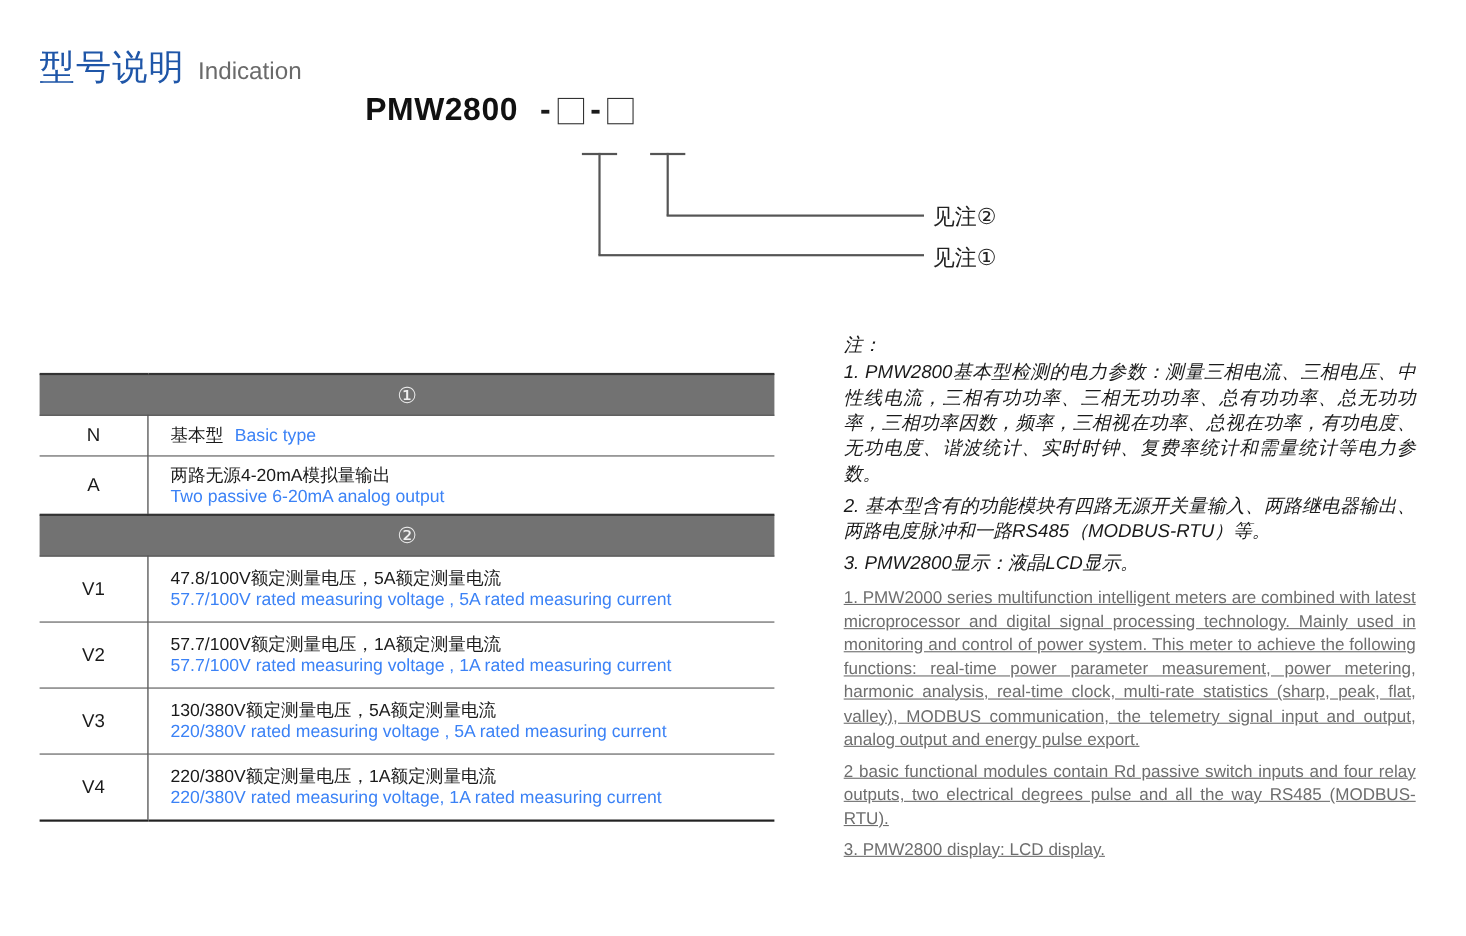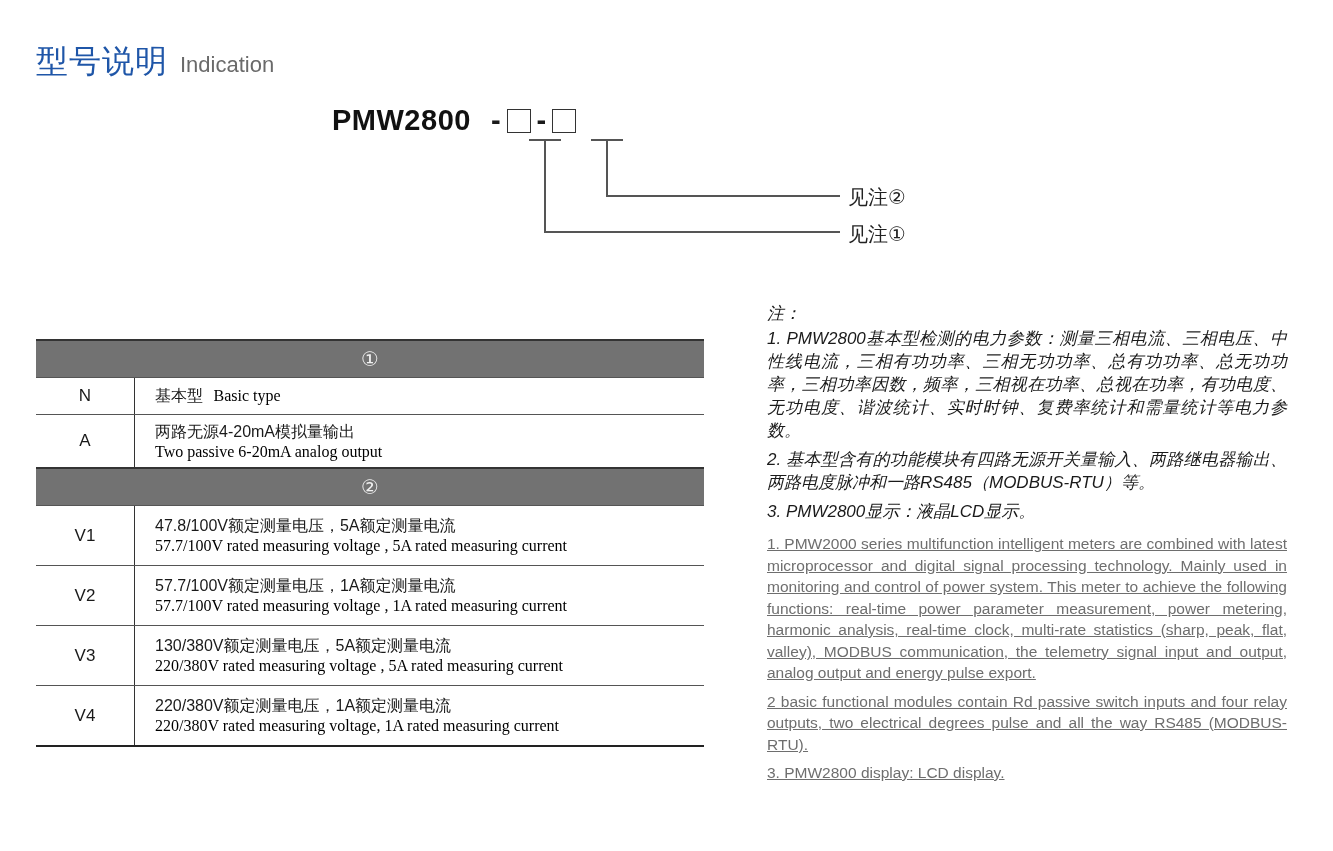--- a/index.html
+++ b/index.html
@@ -4,36 +4,36 @@
 <style>
   html, body { margin: 0; padding: 0; }
   body {
     width: 1333px; height: 851px; background: #ffffff; position: relative; overflow: hidden;
     font-family: "Liberation Sans", "DejaVu Sans", sans-serif; color: #1a1a1a;
   }
   .title { position: absolute; left: 36px; top: 40px; display: flex; align-items: baseline; }
   .title .cn { font-size: 32px; color: #1f56a8; letter-spacing: 1px; }
   .title .en { font-size: 22px; color: #6a6a6a; margin-left: 12px; }
 
-  .model { position: absolute; left: 332px; top: 104px; display: flex; align-items: center; }
+  .model { position: absolute; left: 332px; top: 84px; display: flex; align-items: center; }
   .model .name { font-size: 29px; font-weight: bold; color: #111; letter-spacing: 0.5px; }
   .model .dash { font-size: 29px; font-weight: bold; margin: 0 6px; }
   .model .box { width: 24px; height: 24px; border: 1.5px solid #333; box-sizing: border-box; display: inline-block; }
   .model .gap { width: 14px; }
 
   .line { position: absolute; background: #555; }
   .note-ref { position: absolute; font-size: 20px; color: #222; }
 
   table.spec { position: absolute; left: 36px; top: 339px; width: 668px; border-collapse: collapse; }
   table.spec td { border-bottom: 1.5px solid #555; padding: 0; }
   .band td { background: #727272; color: #f0f0f0; text-align: center; height: 36px; font-size: 20px; border-top: 2px solid #333; }
   .code { width: 98px; text-align: center; font-size: 17px; border-right: 1.5px solid #333; }
   .desc { padding-left: 20px !important; }
   .desc .cn { font-size: 16px; color: #1a1a1a; }
-  .desc .en { font-size: 16px; color: #000000; font-family: Liberation Serif, serif; }
+  .desc .en { font-size: 16px; color: #3b82f6; }
   .row1 td { height: 36px; }
   .row2 td { height: 52px; }
   .rowv td { height: 59px; }
   table.spec tr.last td { border-bottom: 2.5px solid #222; }
 
   .notes { position: absolute; left: 767px; top: 302px; width: 520px; }
   .notes .hd { font-style: italic; font-size: 17px; margin-bottom: 2px; }
   .notes .p-cn { font-style: italic; font-size: 17px; line-height: 23px; color: #1a1a1a; margin-bottom: 6px; text-align: justify; }
   .notes .p-en { font-size: 15.5px; line-height: 21.5px; color: #6e6e6e; margin-bottom: 7px; text-align: justify; text-decoration: underline; }
 </style>

